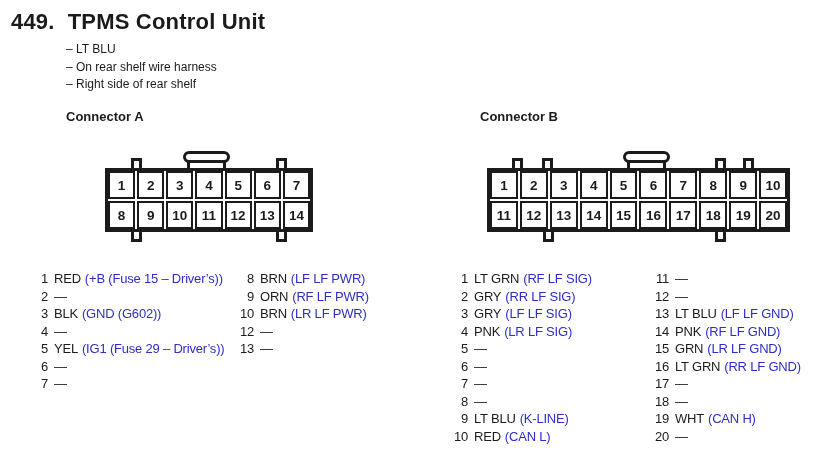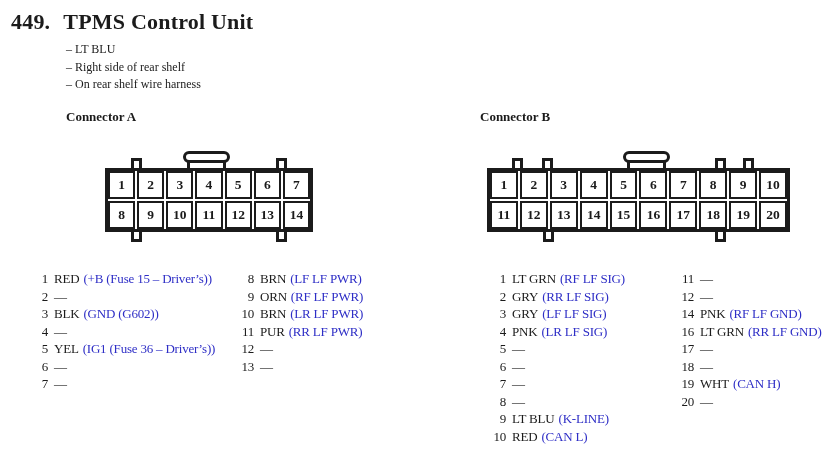--- a/index.html
+++ b/index.html
@@ -1,19 +1,19 @@
 <!DOCTYPE html>
 <html style="--ink: #1b1b1b; --fn-blue: #2e2ec6;"><head>
 <meta charset="utf-8">
 <style>
   * { margin:0; padding:0; box-sizing:border-box; }
   html,body { background:#ffffff; }
   .page {
     position:relative; width:831px; height:463px; background:#fff;
-    font-family:Liberation Serif, serif; color:var(--ink,#1b1b1b);
+    font-family:Liberation Sans, sans-serif; color:var(--ink,#1b1b1b);
     overflow:hidden;
   }
   .title {
     position:absolute; left:11px; top:9px;
     font-size:22px; font-weight:700; line-height:25px; letter-spacing:0.2px;
     white-space:nowrap;
   }
   .title-num { margin-right:13px; }
   .notes {
     position:absolute; left:66px; top:41px;
@@ -53,39 +53,39 @@
     position:absolute; top:-6px; height:6px; width:3px; z-index:1;
     background:var(--ink,#1b1b1b);
   }
 
   .pin-col {
     position:absolute; top:270px;
     font-size:13px; line-height:17.5px; letter-spacing:-0.2px; white-space:nowrap;
   }
   .col-a1 { left:28px; }
   .col-a2 { left:214px;margin-left:20px; }
-  .col-b1 { left:486px; }
-  .col-b2 { left:674px; }
+  .col-b1 { left:448px; }
+  .col-b2 { left:649px; }
   .pin-num { display:inline-block; width:20px; text-align:right; margin-right:6px; }
   .pin-wire { color:var(--ink,#1b1b1b); }
   .pin-fn { color:var(--fn-blue,#2e2ec6); margin-left:4px; }
 </style>
 </head>
 <body>
 
 <div class="page">
 
   <div class="title">
     <span class="title-num">449.</span><span class="title-text">TPMS Control Unit</span>
   </div>
 
   <div class="notes">
       <div class="note-line">– LT BLU</div>
+      <div class="note-line">– On rear shelf wire harness</div>
       <div class="note-line">– Right side of rear shelf</div>
-      <div class="note-line">– On rear shelf wire harness</div>
     </div>
 
   <div class="conn-heading heading-a">Connector A</div>
   <div class="conn-heading heading-b">Connector B</div>
 
   <div class="diagram diagram-a">
     <div class="latch" style="left:78px"></div>
     <div class="latch-leg" style="left:82px"></div>
     <div class="latch-leg" style="left:118px"></div>
     <div class="tab tab-top" style="left:26px"></div>
@@ -142,48 +142,49 @@
         <div class="pin-cell">19</div>
         <div class="pin-cell">20</div>
       </div>
   </div>
 
   <div class="pin-col col-a1">
       <div class="pin-row"><span class="pin-num">1</span><span class="pin-wire">RED</span><span class="pin-fn">(+B (Fuse 15 – Driver’s))</span></div>
       <div class="pin-row"><span class="pin-num">2</span><span class="pin-wire">—</span></div>
       <div class="pin-row"><span class="pin-num">3</span><span class="pin-wire">BLK</span><span class="pin-fn">(GND (G602))</span></div>
       <div class="pin-row"><span class="pin-num">4</span><span class="pin-wire">—</span></div>
-      <div class="pin-row"><span class="pin-num">5</span><span class="pin-wire">YEL</span><span class="pin-fn">(IG1 (Fuse 36 – Driver’s))</span></div>
+      <div class="pin-row"><span class="pin-num">5</span><span class="pin-wire">YEL</span><span class="pin-fn">(IG1 (Fuse 29 – Driver’s))</span></div>
       <div class="pin-row"><span class="pin-num">6</span><span class="pin-wire">—</span></div>
       <div class="pin-row"><span class="pin-num">7</span><span class="pin-wire">—</span></div>
     </div>
   <div class="pin-col col-a2">
       <div class="pin-row"><span class="pin-num">8</span><span class="pin-wire">BRN</span><span class="pin-fn">(LF LF PWR)</span></div>
       <div class="pin-row"><span class="pin-num">9</span><span class="pin-wire">ORN</span><span class="pin-fn">(RF LF PWR)</span></div>
       <div class="pin-row"><span class="pin-num">10</span><span class="pin-wire">BRN</span><span class="pin-fn">(LR LF PWR)</span></div>
-      <div class="pin-row"><span class="pin-num">11</span><span class="pin-wire">PUR</span><span class="pin-fn">(RR LF PWR)</span></div>
       <div class="pin-row"><span class="pin-num">12</span><span class="pin-wire">—</span></div>
       <div class="pin-row"><span class="pin-num">13</span><span class="pin-wire">—</span></div>
     </div>
   <div class="pin-col col-b1">
       <div class="pin-row"><span class="pin-num">1</span><span class="pin-wire">LT GRN</span><span class="pin-fn">(RF LF SIG)</span></div>
       <div class="pin-row"><span class="pin-num">2</span><span class="pin-wire">GRY</span><span class="pin-fn">(RR LF SIG)</span></div>
       <div class="pin-row"><span class="pin-num">3</span><span class="pin-wire">GRY</span><span class="pin-fn">(LF LF SIG)</span></div>
       <div class="pin-row"><span class="pin-num">4</span><span class="pin-wire">PNK</span><span class="pin-fn">(LR LF SIG)</span></div>
       <div class="pin-row"><span class="pin-num">5</span><span class="pin-wire">—</span></div>
       <div class="pin-row"><span class="pin-num">6</span><span class="pin-wire">—</span></div>
       <div class="pin-row"><span class="pin-num">7</span><span class="pin-wire">—</span></div>
       <div class="pin-row"><span class="pin-num">8</span><span class="pin-wire">—</span></div>
       <div class="pin-row"><span class="pin-num">9</span><span class="pin-wire">LT BLU</span><span class="pin-fn">(K-LINE)</span></div>
       <div class="pin-row"><span class="pin-num">10</span><span class="pin-wire">RED</span><span class="pin-fn">(CAN L)</span></div>
     </div>
   <div class="pin-col col-b2">
       <div class="pin-row"><span class="pin-num">11</span><span class="pin-wire">—</span></div>
       <div class="pin-row"><span class="pin-num">12</span><span class="pin-wire">—</span></div>
+      <div class="pin-row"><span class="pin-num">13</span><span class="pin-wire">LT BLU</span><span class="pin-fn">(LF LF GND)</span></div>
       <div class="pin-row"><span class="pin-num">14</span><span class="pin-wire">PNK</span><span class="pin-fn">(RF LF GND)</span></div>
+      <div class="pin-row"><span class="pin-num">15</span><span class="pin-wire">GRN</span><span class="pin-fn">(LR LF GND)</span></div>
       <div class="pin-row"><span class="pin-num">16</span><span class="pin-wire">LT GRN</span><span class="pin-fn">(RR LF GND)</span></div>
       <div class="pin-row"><span class="pin-num">17</span><span class="pin-wire">—</span></div>
       <div class="pin-row"><span class="pin-num">18</span><span class="pin-wire">—</span></div>
       <div class="pin-row"><span class="pin-num">19</span><span class="pin-wire">WHT</span><span class="pin-fn">(CAN H)</span></div>
       <div class="pin-row"><span class="pin-num">20</span><span class="pin-wire">—</span></div>
     </div>
 
 </div>
 
 </body></html>

